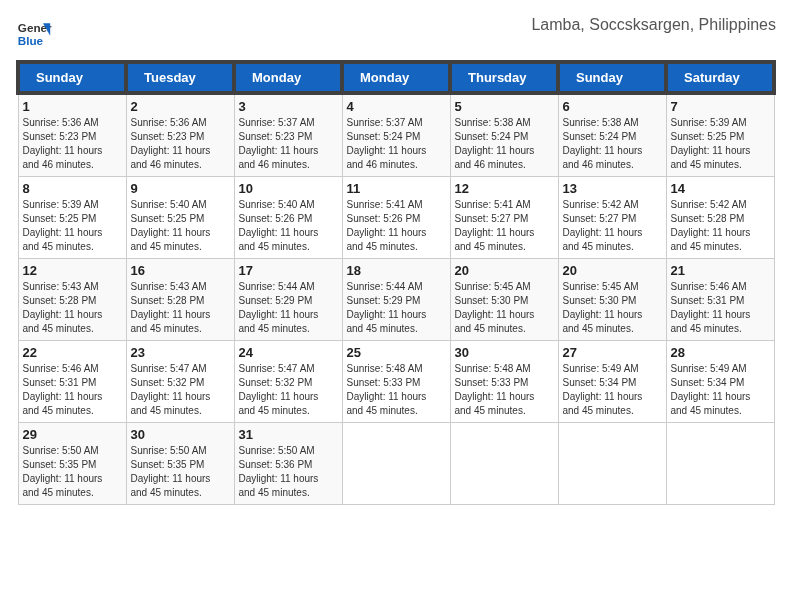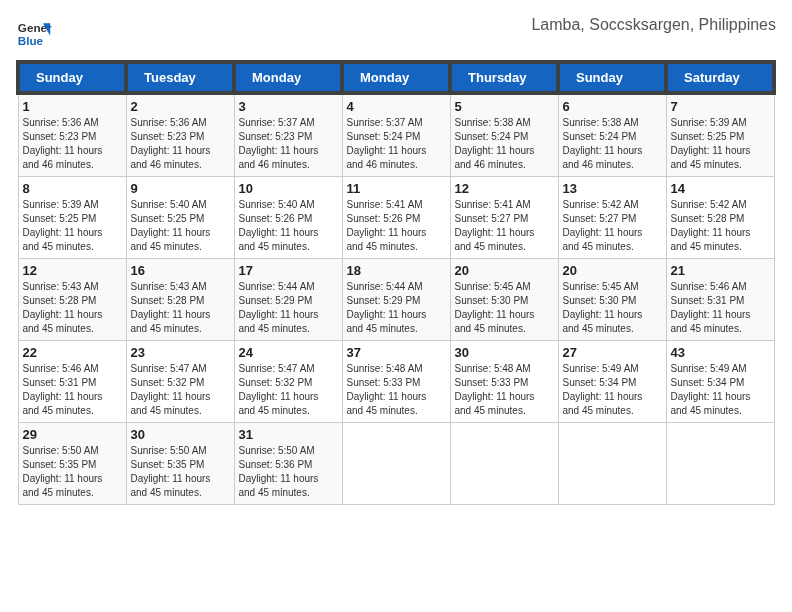--- a/index.html
+++ b/index.html
@@ -131,24 +131,24 @@
         <td><span class="day-number">17</span><span class="day-info">Sunrise: 5:44 AM<br>Sunset: 5:29 PM<br>Daylight: 11 hours and 45 minutes.</span></td>
         <td><span class="day-number">18</span><span class="day-info">Sunrise: 5:44 AM<br>Sunset: 5:29 PM<br>Daylight: 11 hours and 45 minutes.</span></td>
         <td><span class="day-number">20</span><span class="day-info">Sunrise: 5:45 AM<br>Sunset: 5:30 PM<br>Daylight: 11 hours and 45 minutes.</span></td>
         <td><span class="day-number">20</span><span class="day-info">Sunrise: 5:45 AM<br>Sunset: 5:30 PM<br>Daylight: 11 hours and 45 minutes.</span></td>
         <td><span class="day-number">21</span><span class="day-info">Sunrise: 5:46 AM<br>Sunset: 5:31 PM<br>Daylight: 11 hours and 45 minutes.</span></td>
       </tr>
       <tr>
         <td><span class="day-number">22</span><span class="day-info">Sunrise: 5:46 AM<br>Sunset: 5:31 PM<br>Daylight: 11 hours and 45 minutes.</span></td>
         <td><span class="day-number">23</span><span class="day-info">Sunrise: 5:47 AM<br>Sunset: 5:32 PM<br>Daylight: 11 hours and 45 minutes.</span></td>
         <td><span class="day-number">24</span><span class="day-info">Sunrise: 5:47 AM<br>Sunset: 5:32 PM<br>Daylight: 11 hours and 45 minutes.</span></td>
-        <td><span class="day-number">37</span><span class="day-info">Sunrise: 5:48 AM<br>Sunset: 5:33 PM<br>Daylight: 11 hours and 45 minutes.</span></td>
+        <td><span class="day-number">25</span><span class="day-info">Sunrise: 5:48 AM<br>Sunset: 5:33 PM<br>Daylight: 11 hours and 45 minutes.</span></td>
         <td><span class="day-number">30</span><span class="day-info">Sunrise: 5:48 AM<br>Sunset: 5:33 PM<br>Daylight: 11 hours and 45 minutes.</span></td>
         <td><span class="day-number">27</span><span class="day-info">Sunrise: 5:49 AM<br>Sunset: 5:34 PM<br>Daylight: 11 hours and 45 minutes.</span></td>
-        <td><span class="day-number">43</span><span class="day-info">Sunrise: 5:49 AM<br>Sunset: 5:34 PM<br>Daylight: 11 hours and 45 minutes.</span></td>
+        <td><span class="day-number">28</span><span class="day-info">Sunrise: 5:49 AM<br>Sunset: 5:34 PM<br>Daylight: 11 hours and 45 minutes.</span></td>
       </tr>
       <tr>
         <td><span class="day-number">29</span><span class="day-info">Sunrise: 5:50 AM<br>Sunset: 5:35 PM<br>Daylight: 11 hours and 45 minutes.</span></td>
         <td><span class="day-number">30</span><span class="day-info">Sunrise: 5:50 AM<br>Sunset: 5:35 PM<br>Daylight: 11 hours and 45 minutes.</span></td>
         <td><span class="day-number">31</span><span class="day-info">Sunrise: 5:50 AM<br>Sunset: 5:36 PM<br>Daylight: 11 hours and 45 minutes.</span></td>
         <td class="empty-cell"></td>
         <td class="empty-cell"></td>
         <td class="empty-cell"></td>
         <td class="empty-cell"></td>
       </tr>

